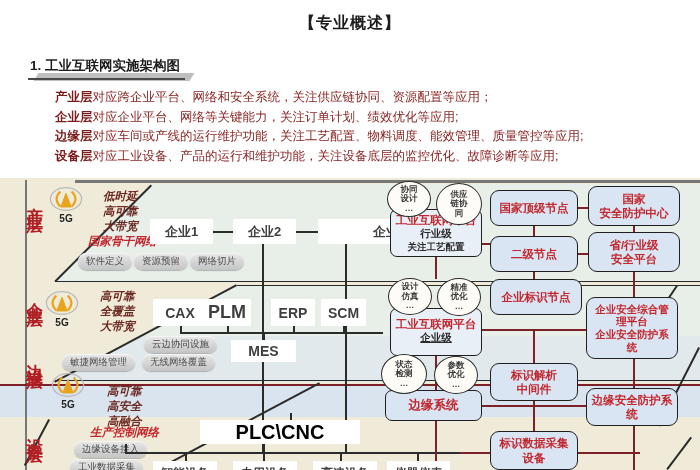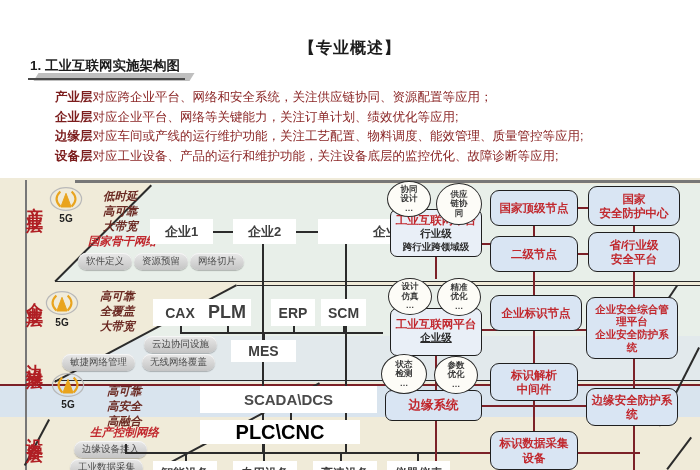--- a/index.html
+++ b/index.html
@@ -2,21 +2,21 @@
 <html><head>
 <meta charset="utf-8">
 <style>
   html,body{margin:0;padding:0;}
   body{
     width:700px;height:470px;position:relative;overflow:hidden;background:#ffffff;
     font-family:"Liberation Sans","DejaVu Sans",sans-serif;
   }
   .abs{position:absolute;}
   
-  .doc-title{left:0;top:13px;width:700px;text-align:center;font-size:16px;font-weight:bold;color:#1c1c1c;letter-spacing:1px;margin-top:25px;}
+  .doc-title{left:0;top:13px;width:700px;text-align:center;font-size:16px;font-weight:bold;color:#1c1c1c;letter-spacing:1px;}
   .sec-head{left:28px;top:57px;font-size:13.5px;font-weight:bold;color:#1c1c1c;padding:0 5px 3px 2px;border-bottom:2.5px solid #4a4a4a;}
   .sec-head::after{content:"";position:absolute;left:8px;right:-7px;bottom:-3px;height:8px;background:#bfbfbf;transform:skewX(-32deg);z-index:-1;}
   .intro{left:55px;top:88px;width:630px;font-size:12.5px;color:#8a2525;line-height:19.5px;}
   .intro b{color:#7c1d1d;}
   
   .diagram{left:0;top:178px;width:700px;height:292px;background:#f0ebd9;overflow:hidden;}
   .band{position:absolute;background:#e8efe9;}
   .strip{position:absolute;background:#d9e4ee;}
   .ln{position:absolute;background:#2b2b2b;}
   .mr{background:#7c2128 !important;}
@@ -165,45 +165,44 @@
   <div class="ln mr" style="left:633px;top:248px;width:2px;height:44px;"></div>
 
   <div class="wbox" style="left:150px;top:41px;width:63px;height:25px;">企业1</div>
   <div class="wbox" style="left:233px;top:41px;width:63px;height:25px;text-align:right;">企业2</div>
   <div class="wbox" style="left:318px;top:41px;width:63px;height:25px;padding-left:40px;">企业3</div>
   <div class="wbox" style="left:153px;top:121px;width:54px;height:27px;font-size:14px;">CAX</div>
   <div class="wbox" style="left:203px;top:121px;width:48px;height:27px;font-size:18px;">PLM</div>
   <div class="wbox" style="left:271px;top:121px;width:44px;height:27px;font-size:14px;">ERP</div>
   <div class="wbox" style="left:321px;top:121px;width:45px;height:27px;font-size:14px;">SCM</div>
   <div class="wbox" style="left:231px;top:162px;width:65px;height:22px;font-size:14px;">MES</div>
-  <div class="wbox" style="left:200px;top:208px;width:177px;height:27px;font-size:15px;color:#4a4a4a;">SCADA\DCS</div>
   <div class="wbox" style="left:200px;top:242px;width:160px;height:24px;font-size:20px;color:#000000;">PLC\CNC</div>
   <div class="wbox" style="left:153px;top:283px;width:64px;height:22px;font-size:12px;align-items:flex-start;padding-top:4px;">智能设备</div>
   <div class="wbox" style="left:233px;top:283px;width:64px;height:22px;font-size:12px;align-items:flex-start;padding-top:4px;">专用设备</div>
   <div class="wbox" style="left:313px;top:283px;width:64px;height:22px;font-size:12px;align-items:flex-start;padding-top:4px;">高速设备</div>
   <div class="wbox" style="left:387px;top:283px;width:63px;height:22px;font-size:12px;align-items:flex-start;padding-top:4px;">仪器仪表</div>
 
   <div class="pbox" style="left:390px;top:31px;width:92px;height:48px;">
     <div class="t">工业互联网平台</div>
     <div class="s">行业级</div>
-    <div class="s" style="font-size:9.5px;">跨行业跨领域级</div>
+    <div class="s" style="font-size:9.5px;">关注工艺配置</div>
   </div>
   <div class="pbox" style="left:390px;top:130px;width:92px;height:48px;padding-top:8px;">
     <div class="t">工业互联网平台</div>
     <div class="s u">企业级</div>
   </div>
   <div class="nbox" style="left:385px;top:212px;width:97px;height:31px;font-size:12.5px;border-radius:7px;">边缘系统</div>
 
   <div class="nbox" style="left:490px;top:12px;width:88px;height:36px;">国家顶级节点</div>
   <div class="nbox" style="left:588px;top:8px;width:92px;height:40px;">国家
 安全防护中心</div>
   <div class="nbox" style="left:490px;top:58px;width:88px;height:36px;">二级节点</div>
   <div class="nbox" style="left:588px;top:54px;width:92px;height:40px;">省/行业级
 安全平台</div>
-  <div class="nbox" style="left:490px;top:117px;width:92px;height:36px;">企业标识节点</div>
+  <div class="nbox" style="left:490px;top:101px;width:92px;height:36px;">企业标识节点</div>
   <div class="nbox" style="left:586px;top:119px;width:92px;height:62px;font-size:10.5px;line-height:1.2;">企业安全综合管理平台
 企业安全防护系统</div>
   <div class="nbox" style="left:490px;top:185px;width:88px;height:38px;">标识解析
 中间件</div>
   <div class="nbox" style="left:586px;top:210px;width:92px;height:38px;">边缘安全防护系统</div>
   <div class="nbox" style="left:490px;top:253px;width:88px;height:39px;">标识数据采集设备</div>
 
   <div class="bubble" style="left:387px;top:3px;width:42px;height:34px;">协同
 设计
 …</div>

